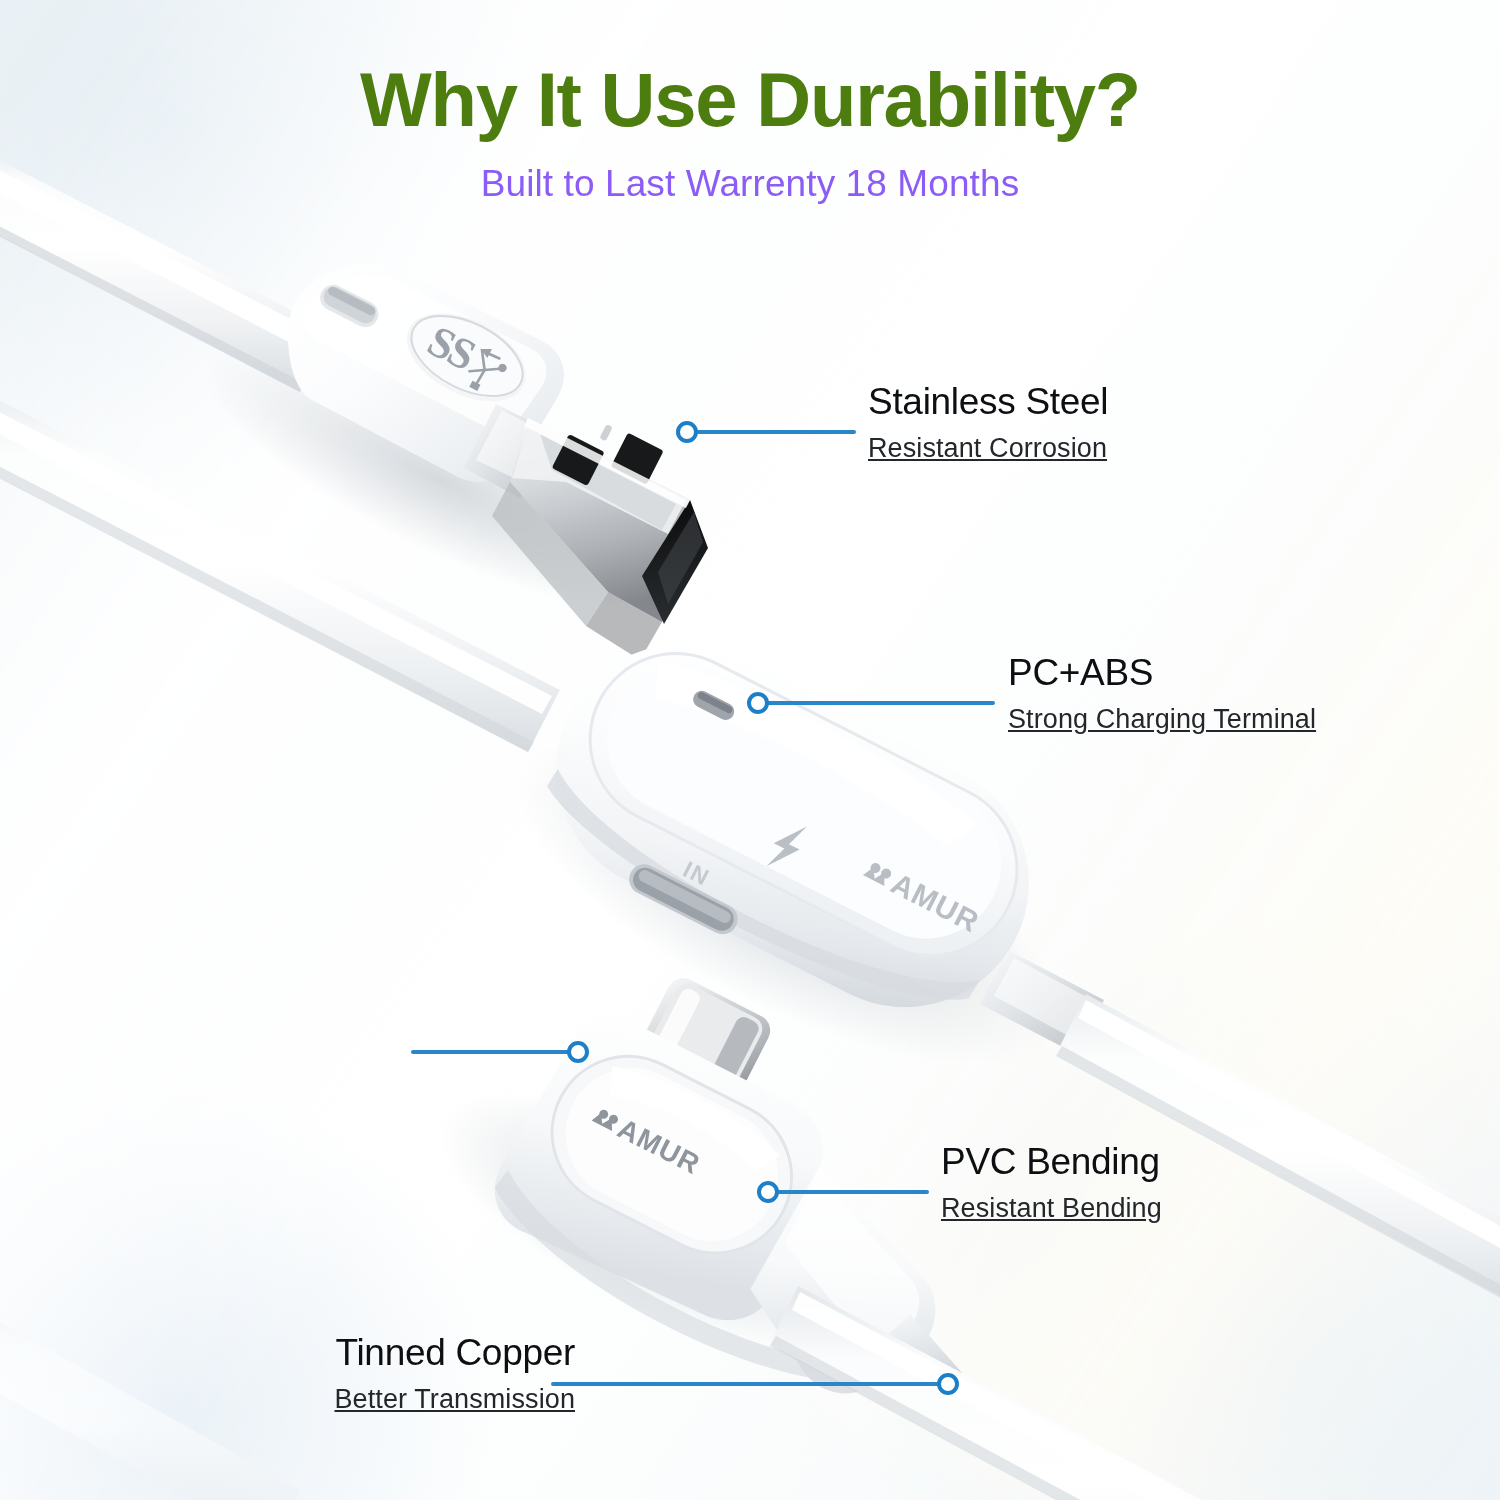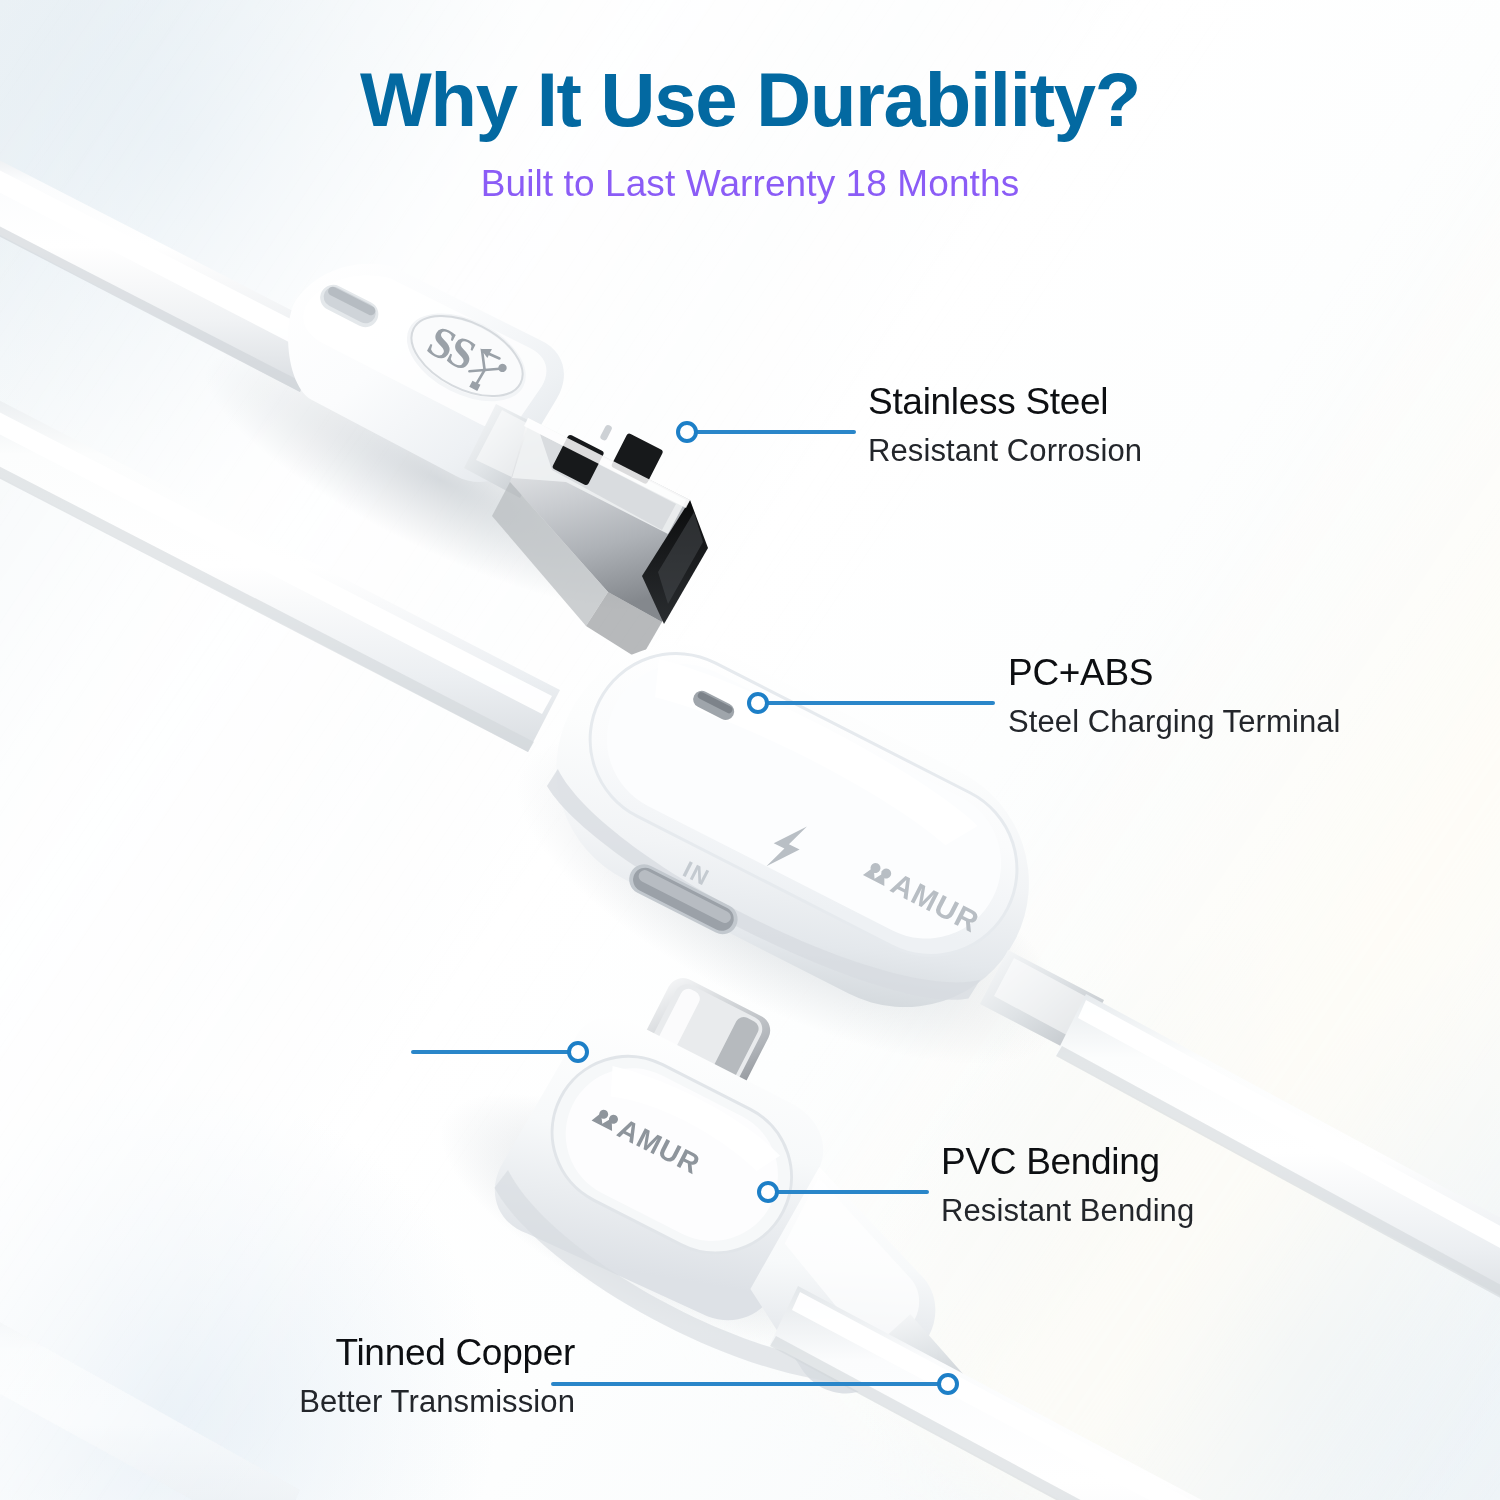--- a/index.html
+++ b/index.html
@@ -64,21 +64,21 @@
     left: 0; right: 0;
     top: 60px;
     text-align: center;
     z-index: 40;
   }
   .main-title {
     margin: 0;
     font-size: 76px;
     font-weight: 700;
     letter-spacing: -1.2px;
-    color: #0369a1;
+    color: #4d7c0f;
     line-height: 1.06;
   }
   .sub-title {
     margin: 22px 0 0 0;
     font-size: 37px;
     font-weight: 400;
     color: #8b5cf6;
     letter-spacing: .1px;
   }
 
@@ -97,25 +97,26 @@
   .callout .c-title {
     margin: 0;
     font-size: 37px;
     font-weight: 400;
     color: #0d0f12;
     letter-spacing: -.3px;
     white-space: nowrap;
   }
   .callout .c-sub {
     margin: 10px 0 0 0;
-    font-size: 31px;
+    font-size: 27px;
     font-weight: 400;
     color: #23262b;
     letter-spacing: .1px;
     white-space: nowrap;
+    text-decoration: underline;
   }
   .callout.right-side { text-align: left; }
   .callout.left-side  { text-align: right; }
 
   .leader {
     position: absolute;
     z-index: 45;
     height: 4px;
     background: #2a86c9;
     border-radius: 2px;
@@ -418,21 +419,21 @@
   <div class="leader" style="left:696px; top:430px; width:160px;"></div>
   <div class="callout right-side" style="left:868px; top:381px;">
     <p class="c-title">Stainless Steel</p>
     <p class="c-sub">Resistant Corrosion</p>
   </div>
 
   <div class="dot" style="left:747px; top:692px;"></div>
   <div class="leader" style="left:767px; top:701px; width:228px;"></div>
   <div class="callout right-side" style="left:1008px; top:652px;">
     <p class="c-title">PC+ABS</p>
-    <p class="c-sub">Steel Charging Terminal</p>
+    <p class="c-sub">Strong Charging Terminal</p>
   </div>
 
   <div class="dot" style="left:567px; top:1041px;"></div>
   <div class="leader" style="left:411px; top:1050px; width:160px;"></div>
 
   <div class="dot" style="left:757px; top:1181px;"></div>
   <div class="leader" style="left:777px; top:1190px; width:152px;"></div>
   <div class="callout right-side" style="left:941px; top:1141px;">
     <p class="c-title">PVC Bending</p>
     <p class="c-sub">Resistant Bending</p>

